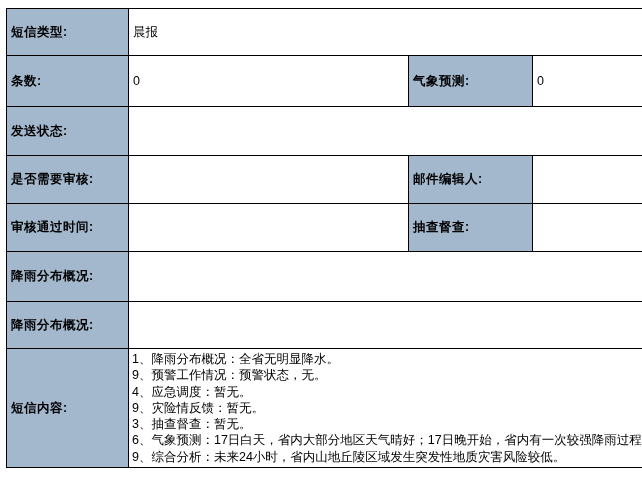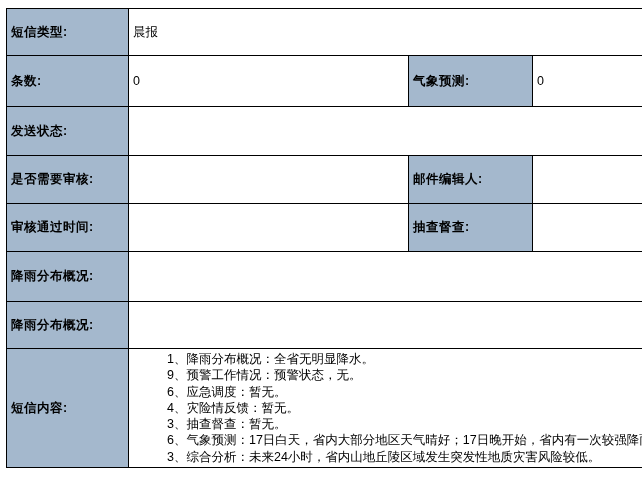--- a/index.html
+++ b/index.html
@@ -44,21 +44,20 @@
     padding: 2px 3px 2px 4px;
     font-weight: normal;
   }
   td.content {
     vertical-align: top;
     padding: 2px 4px 2px 3px;
   }
   td.content .line {
     line-height: 16.3px;
     white-space: nowrap;
-    margin-left: 35px;
   }
   col.c1 { width: 122px; }
   col.c2 { width: 280px; }
   col.c3 { width: 124px; }
   col.c4 { width: 114px; }
   tr.r1 { height: 47px; }
   tr.r2 { height: 51px; }
   tr.r3 { height: 49px; }
   tr.r4 { height: 48px; }
   tr.r5 { height: 48px; }
@@ -118,22 +117,22 @@
     <tr class="r7">
       <td class="lbl">降雨分布概况:</td>
       <td class="val" colspan="3"></td>
     </tr>
 
     <tr class="r8">
       <td class="lbl">短信内容:</td>
       <td class="val content" colspan="3">
         <div class="line">1、降雨分布概况：全省无明显降水。</div>
         <div class="line">9、预警工作情况：预警状态，无。</div>
-        <div class="line">6、应急调度：暂无。</div>
-        <div class="line">4、灾险情反馈：暂无。</div>
+        <div class="line">4、应急调度：暂无。</div>
+        <div class="line">9、灾险情反馈：暂无。</div>
         <div class="line">3、抽查督查：暂无。</div>
         <div class="line">6、气象预测：17日白天，省内大部分地区天气晴好；17日晚开始，省内有一次较强降雨过程。</div>
-        <div class="line">3、综合分析：未来24小时，省内山地丘陵区域发生突发性地质灾害风险较低。</div>
+        <div class="line">9、综合分析：未来24小时，省内山地丘陵区域发生突发性地质灾害风险较低。</div>
       </td>
     </tr>
   </tbody>
     </table>
 </div>
 
 </body></html>

